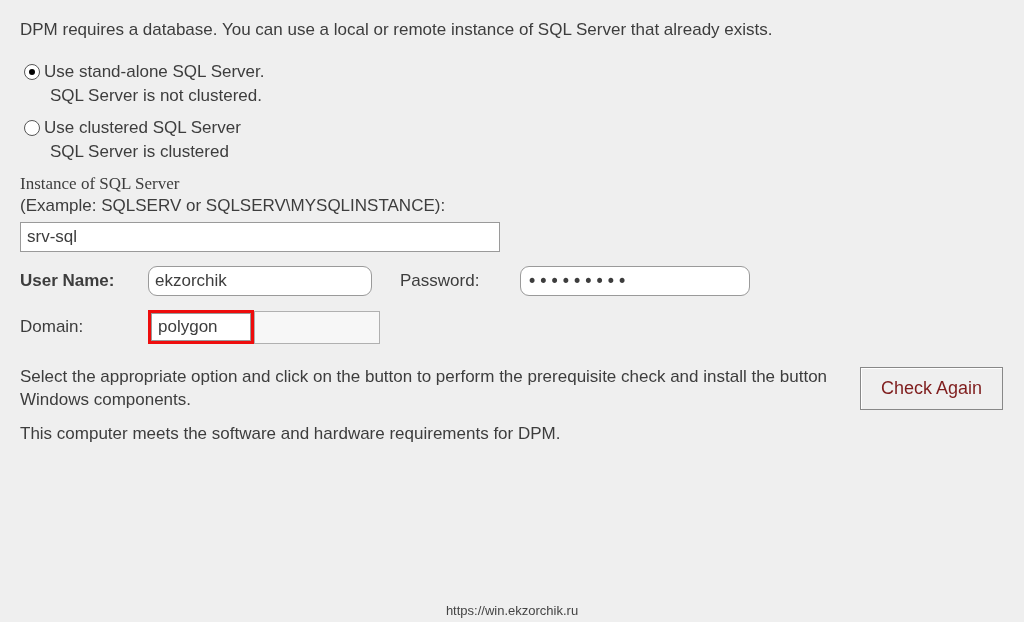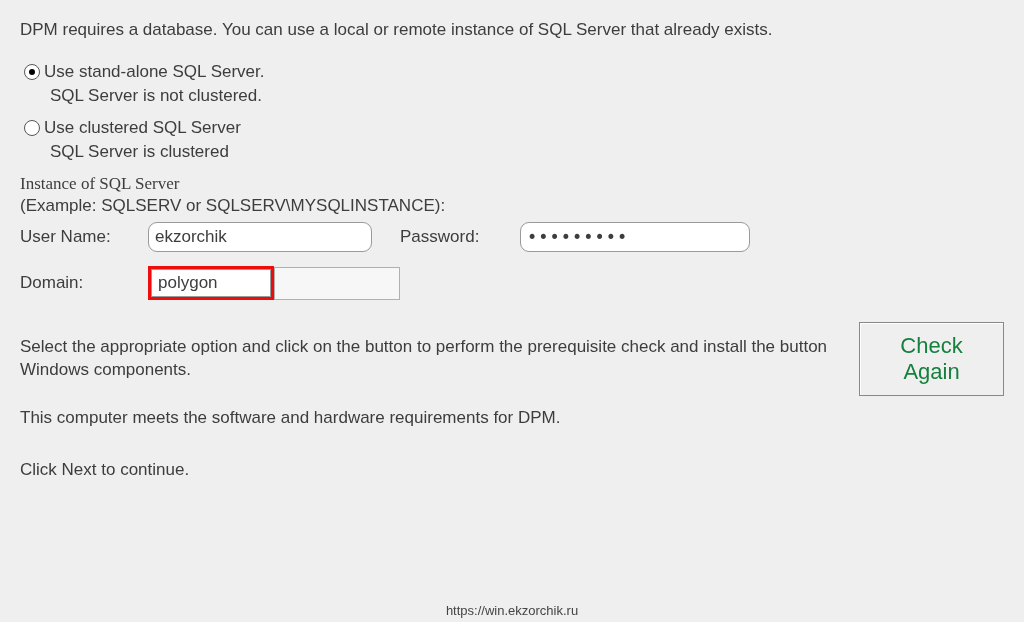--- a/index.html
+++ b/index.html
@@ -75,20 +75,21 @@
   width: 480px;
   margin-bottom: 14px;
 }
 .creds-row {
   display: flex;
   align-items: center;
   margin-bottom: 14px;
 }
 .creds-row .lbl {
   min-width: 128px;
+  font-weight: bold;
 }
 .creds-row input {
   margin-right: 28px;
   border-radius: 9px;
 }
 .user-input {
   width: 224px;
 }
 .pw-lbl {
   min-width: 120px;
@@ -102,21 +103,21 @@
   display: flex;
   align-items: center;
   margin-bottom: 22px;
 }
 .domain-wrap {
   border: 3px solid #ee0d0d;
   padding: 0;
   display: inline-block;
 }
 .domain-input {
-  width: 120px;
+  width: 100px;
   border: 1px solid #9a9a9a;
   height: 28px;
   padding: 2px 6px;
   font-family: inherit;
   font-size: 17px;
   color: #3d3d3d;
   background: #fff;
   box-sizing: border-box;
 }
 .domain-right-box {
@@ -133,22 +134,22 @@
   gap: 20px;
   margin-bottom: 12px;
 }
 .bottom-text {
   max-width: 820px;
   line-height: 1.35;
 }
 .check-again-btn {
   padding: 10px 20px;
   font-family: inherit;
-  font-size: 22px;
-  color: #15803d;
+  font-size: 18px;
+  color: #7f1d1d;
   background: #efefef;
   border: 1px solid #888;
   box-shadow: 1px 1px 0 #fff inset;
   cursor: pointer;
 }
 .meets {
   margin-bottom: 32px;
 }
 .footer-url {
   position: absolute;
@@ -177,20 +178,21 @@
 
   <div class="radio-row">
     <span class="radio-outer"></span>
     <span>Use clustered SQL Server</span>
   </div>
   <div class="sub">SQL Server is clustered</div>
 
   <div class="instance-label">Instance of SQL Server</div>
   <div class="instance-example">(Example: SQLSERV or SQLSERV\MYSQLINSTANCE):</div>
 
+  <input class="text-input instance-input" type="text" value="srv-sql" style="">
 
   <div class="creds-row">
     <span class="lbl">User Name:</span>
     <input class="text-input user-input" type="text" value="ekzorchik" style="">
     <span class="pw-lbl">Password:</span>
     <input class="text-input pw-input" type="text" value="•••••••••" style="">
   </div>
 
   <div class="dom-row">
     <span class="lbl" style="min-width:128px">Domain:</span>
@@ -200,17 +202,16 @@
     <span class="domain-right-box"></span>
   </div>
 
   <div class="bottom-row">
     <div class="bottom-text">Select the appropriate option and click on the button  to perform the prerequisite check and install the button Windows components.</div>
     <button class="check-again-btn">Check Again</button>
   </div>
 
   <div class="meets">This computer meets the software and hardware requirements for DPM.</div>
 
-  <div>Click Next to continue.</div>
 
   <div class="footer-url">https://win.ekzorchik.ru</div>
 
 </div>
 
 </body></html>

